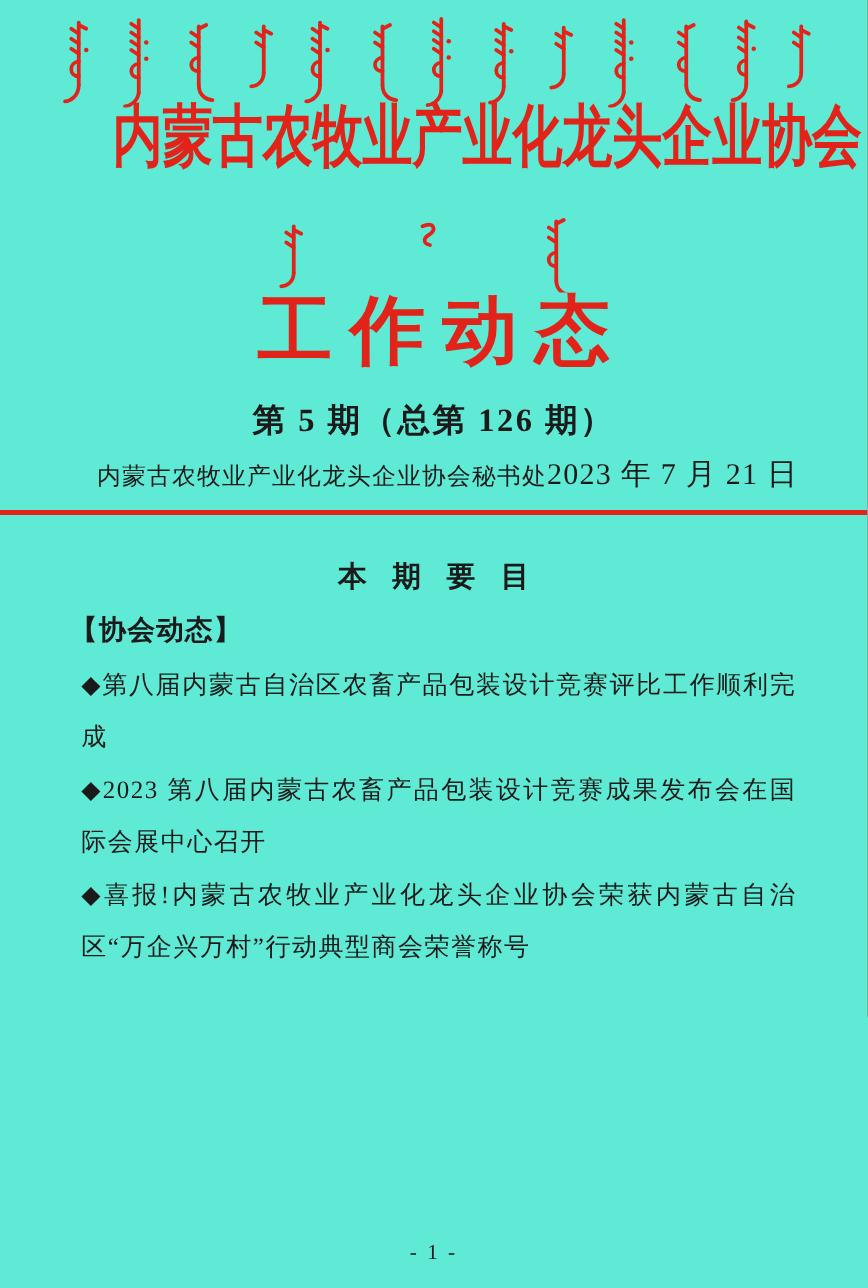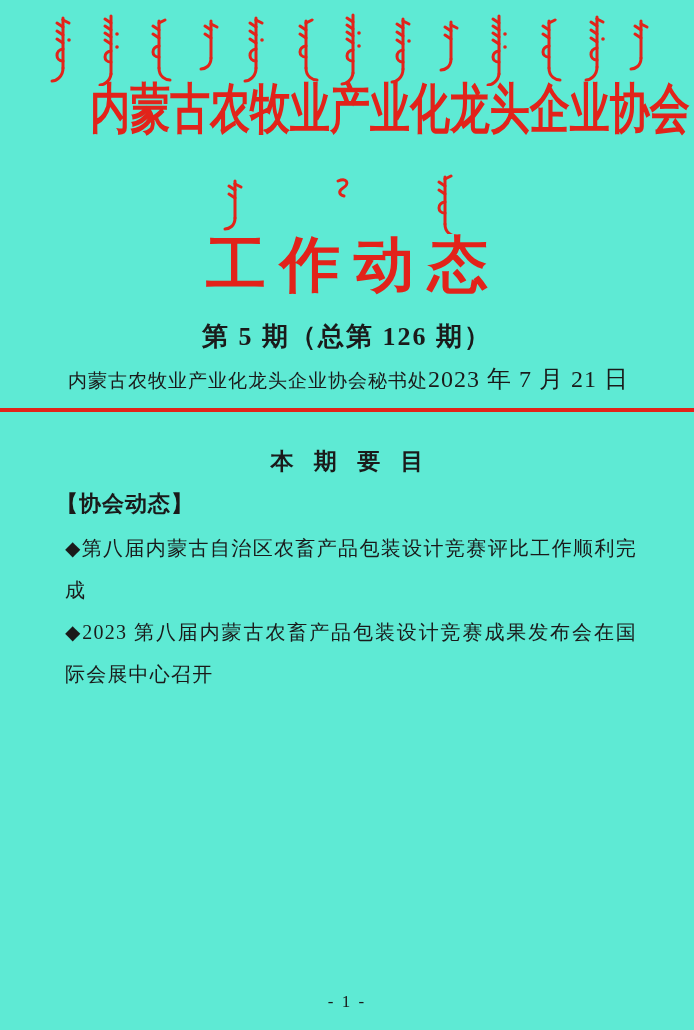--- a/index.html
+++ b/index.html
@@ -26,21 +26,21 @@
     position:absolute; top:228px; left:0; width:694px; margin:0;
     text-align:center; font-size:60px; line-height:74px; font-weight:bold;
     color:var(--red); letter-spacing:14px; text-indent:14px; white-space:nowrap;
   }
   .issue-line{
     position:absolute; top:319px; left:0; width:694px;
     text-align:center; font-size:26px; font-weight:bold; letter-spacing:2px;
   }
   .meta-row{
     position:absolute; top:363px; left:0; right:0;
-    padding:0 46px 0 68px; display:flex; justify-content:flex-start;
+    padding:0 46px 0 68px; display:flex; justify-content:center;
     align-items:baseline; font-size:19px;
   }
   .meta-row .publisher{ letter-spacing:1px; }
   .meta-row .pub-date{ font-size:24px; letter-spacing:1px; }
   .red-divider{
     position:absolute; top:408px; left:0; width:694px; height:4px;
     background:var(--red);
   }
   .toc-title{
     position:absolute; top:446px; left:0; width:694px; text-align:center;
@@ -137,17 +137,18 @@
 
   <div class="red-divider"></div>
 
   <div class="toc-title">本 期 要 目</div>
 
   <div class="section-heading">【协会动态】</div>
 
   <div class="toc-list">
     <p>◆第八届内蒙古自治区农畜产品包装设计竞赛评比工作顺利完成</p>
     <p>◆2023 第八届内蒙古农畜产品包装设计竞赛成果发布会在国际会展中心召开</p>
+    <p>◆喜报!内蒙古农牧业产业化龙头企业协会荣获内蒙古自治区“万企兴万村”行动典型商会荣誉称号</p>
   </div>
 
   <div class="page-footer">- 1 -</div>
 
 </div>
 
 </body></html>

